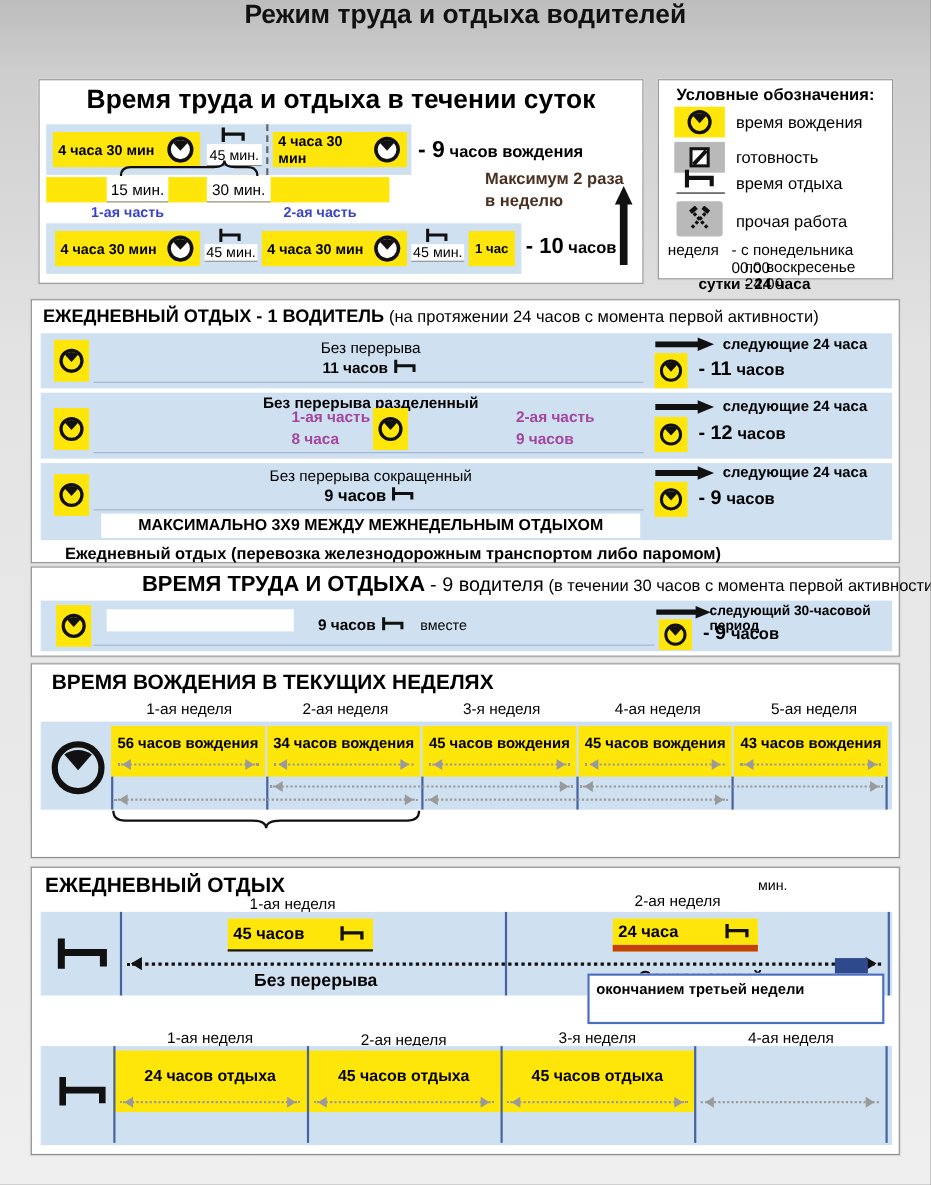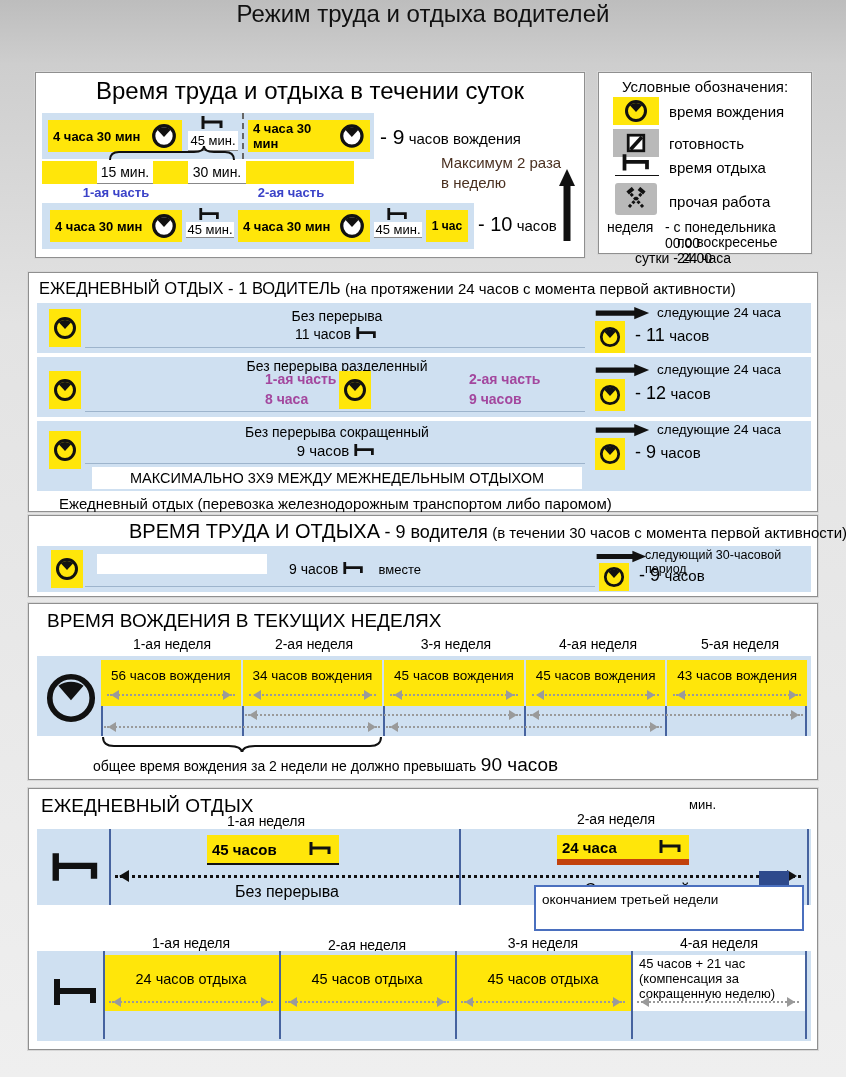--- a/index.html
+++ b/index.html
@@ -11,21 +11,21 @@
     --brown:#4a3020;
     --gray-dash:#9a9a9a;
   }
   *{box-sizing:border-box;margin:0;padding:0}
   body{font-family:"Liberation Sans",sans-serif;background:#888;}
   .canvas{position:relative;width:846px;height:1077px;margin:0 auto;overflow:hidden;
     background:linear-gradient(180deg,#bdbdbd 0%,#cecece 6%,#e3e3e3 30%,#efefef 100%);}
   .abs{position:absolute}
   .box{position:absolute;background:#fff;border:1px solid #8f8f8f;box-shadow:0 0 0 1px #d7d7d7}
   .strip{position:absolute;background:var(--lblue)}
-  .b{font-weight:normal}
+  .b{font-weight:bold}
   .yellowbox{position:absolute;background:var(--yellow);display:flex;align-items:center;justify-content:space-between;padding:0 5px;font-weight:bold}
   .clockbox{position:absolute;background:var(--yellow);display:flex;align-items:center;justify-content:center}
   .ctr{text-align:center}
   
   .dar{position:absolute;height:0;border-top:2px dotted var(--gray-dash)}
   .dar::before{content:"";position:absolute;left:-1px;top:-6px;border:5px solid transparent;border-right:8px solid var(--gray-dash)}
   .dar::after{content:"";position:absolute;right:-1px;top:-6px;border:5px solid transparent;border-left:8px solid var(--gray-dash)}
   .darb{position:absolute;height:0;border-top:3px dotted #111}
   .darb::before{content:"";position:absolute;left:-2px;top:-8px;border:6px solid transparent;border-right:10px solid #111}
   .darb::after{content:"";position:absolute;right:-2px;top:-8px;border:6px solid transparent;border-left:10px solid #111}
@@ -366,24 +366,20 @@
 
       <div class="dar" style="left:208px;width:276px;top:58px"></div>
       <div class="dar" style="left:490px;width:276px;top:58px"></div>
       <div class="dar" style="left:67px;width:276px;top:70px"></div>
       <div class="dar" style="left:349px;width:276px;top:70px"></div>
     </div>
 
     <svg class="abs" style="left:72px;top:132px" width="282" height="18" viewBox="0 0 282 18">
       <path d="M2 1 Q2 10 13 10 L128 10 Q141 10 141 17 Q141 10 154 10 L269 10 Q280 10 280 1" fill="none" stroke="#111" stroke-width="2"></path>
     </svg>
-    <div class="note-white abs" style="left:48px;top:148px;width:545px;height:26px;line-height:26px;padding-left:16px">
-      <span class="b" style="font-size:14px">общее время вождения за 2 недели не должно превышать</span>
-      <span class="b" style="font-size:19px">90 часов</span>
-    </div>
   </div>
 
   <div class="box" style="left:28px;top:788px;width:790px;height:262px">
     <div class="abs b" style="left:12px;top:6px;font-size:19px">ЕЖЕДНЕВНЫЙ ОТДЫХ</div>
     <div class="abs" style="left:660px;top:8px;font-size:13px">мин.</div>
 
     <div class="abs ctr" style="left:167px;top:24px;width:140px;font-size:14px">1-ая неделя</div>
     <div class="abs ctr" style="left:517px;top:22px;width:140px;font-size:14px">2-ая неделя</div>
 
     <div class="strip" style="left:8px;top:40px;width:774px;height:76px">
@@ -417,25 +413,20 @@
     <div class="abs ctr" style="left:92px;top:146px;width:140px;font-size:14px">1-ая неделя</div>
     <div class="abs ctr" style="left:268px;top:148px;width:140px;font-size:14px">2-ая неделя</div>
     <div class="abs ctr" style="left:444px;top:146px;width:140px;font-size:14px">3-я неделя</div>
     <div class="abs ctr" style="left:620px;top:146px;width:140px;font-size:14px">4-ая неделя</div>
 
     <div class="strip" style="left:8px;top:162px;width:774px;height:90px">
       <svg class="abs" style="left:14px;top:26px" width="52" height="32" viewBox="0 0 26 16">
           <path d="M3 1 L3 14 M3 7 L21 7 L21 13" fill="none" stroke="#111" stroke-width="3"></path>
         </svg>
       <div class="abs" style="left:66px;top:4px;width:528px;height:56px;background:var(--yellow)"></div>
-      <div class="abs" style="left:594px;top:4px;width:174px;height:56px;background:#fff">
-        <div class="b" style="font-size:13px;padding:1px 0 0 8px">45 часов + 21 час</div>
-        <div class="b" style="font-size:13px;padding-left:8px">(компенсация за</div>
-        <div class="b" style="font-size:13px;padding-left:8px">сокращенную неделю)</div>
-      </div>
       <div class="abs ctr b" style="left:66px;top:20px;width:176px;font-size:14.5px">24 часов отдыха</div>
       <div class="abs ctr b" style="left:242px;top:20px;width:176px;font-size:14.5px">45 часов отдыха</div>
       <div class="abs ctr b" style="left:418px;top:20px;width:176px;font-size:14.5px">45 часов отдыха</div>
       <div class="dar" style="left:72px;width:164px;top:50px"></div>
       <div class="dar" style="left:248px;width:164px;top:50px"></div>
       <div class="dar" style="left:424px;width:164px;top:50px"></div>
       <div class="dar" style="left:600px;width:162px;top:50px"></div>
       <div class="vnavy" style="left:66px;top:0;height:88px"></div>
       <div class="vnavy" style="left:242px;top:0;height:88px"></div>
       <div class="vnavy" style="left:418px;top:0;height:88px"></div>

